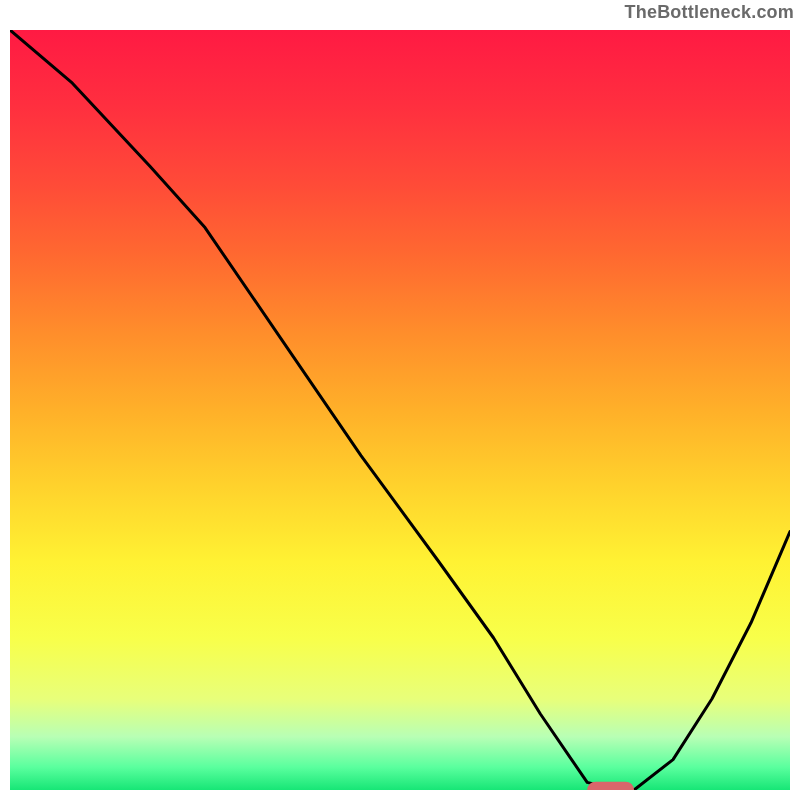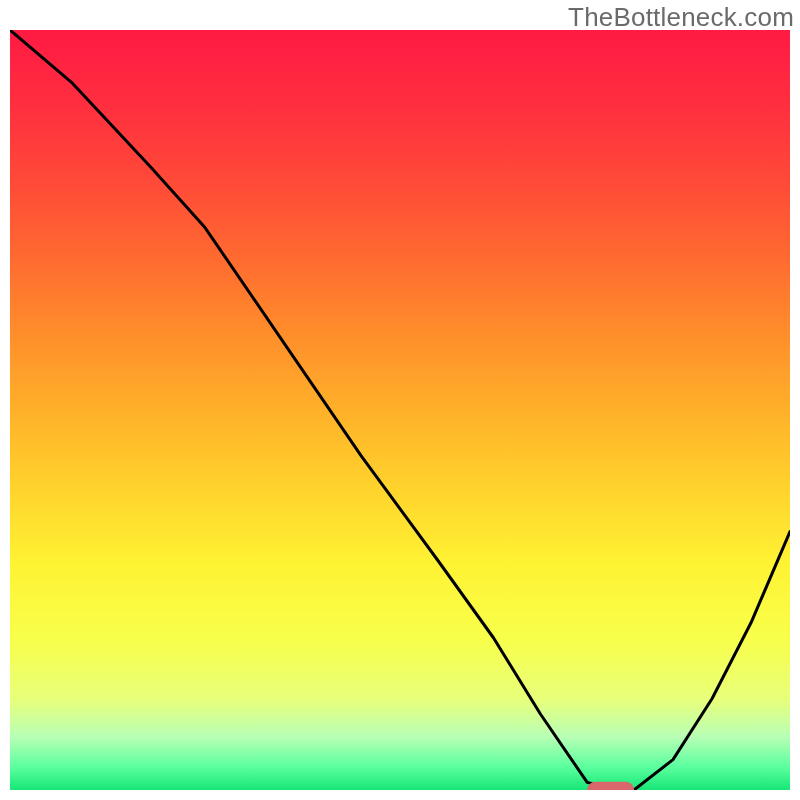--- a/index.html
+++ b/index.html
@@ -13,22 +13,22 @@
   }
   .wrap {
     position: relative;
     width: 800px;
     height: 800px;
   }
   .watermark {
     position: absolute;
     top: 2px;
     right: 6px;
-    font-size: 26px;
-    font-weight: 400;
+    font-size: 18px;
+    font-weight: 700;
     color: #6a6a6a;
     letter-spacing: 0.2px;
     user-select: none;
   }
   .plot {
     position: absolute;
     left: 10px;
     top: 30px;
     width: 780px;
     height: 760px;

